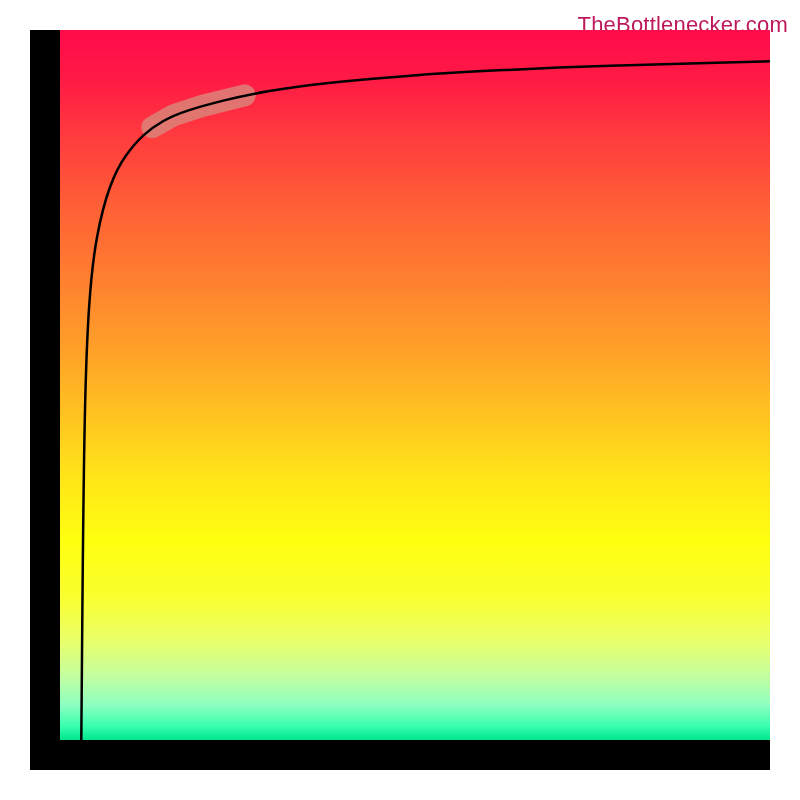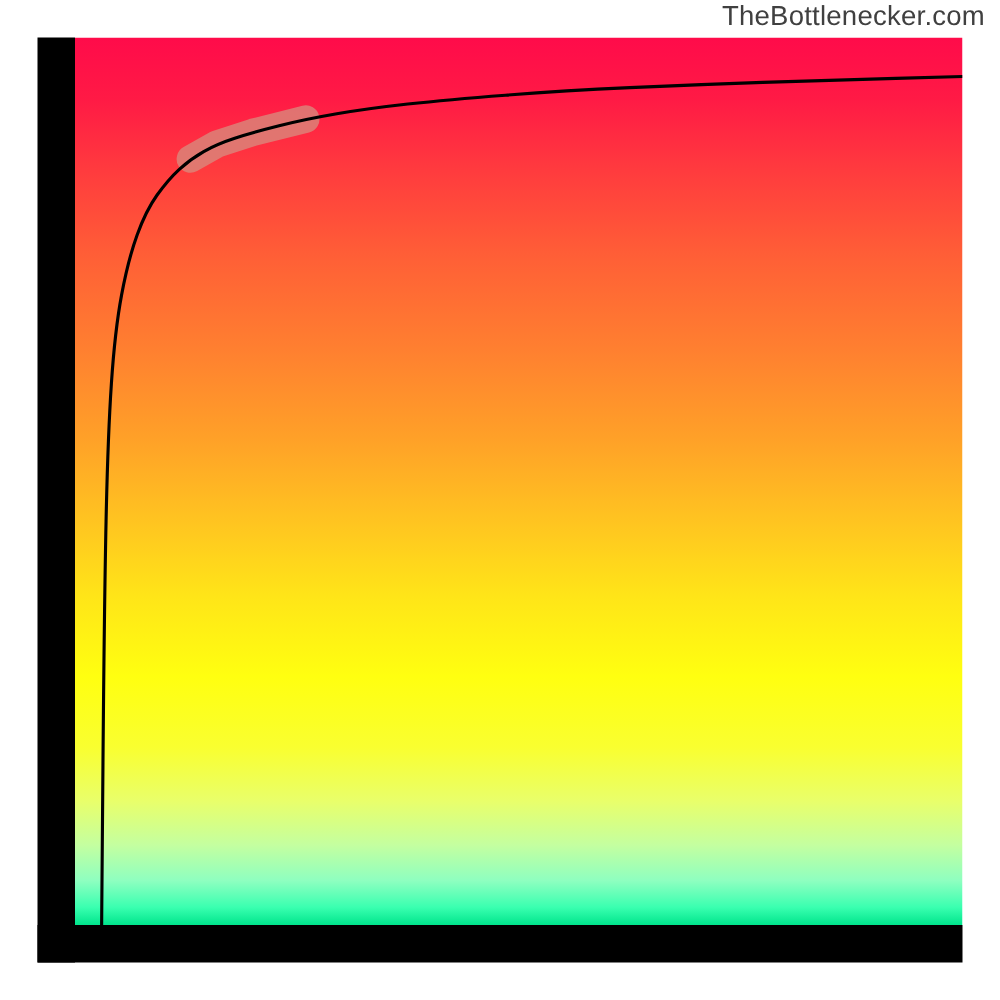--- a/index.html
+++ b/index.html
@@ -6,23 +6,23 @@
     margin: 0;
     padding: 0;
     width: 800px;
     height: 800px;
     background: #ffffff;
     position: relative;
     font-family: Arial, Helvetica, sans-serif;
   }
   .watermark {
     position: absolute;
-    top: 0;
+    top: 12px;
     right: 12px;
-    color: #404040;
+    color: #be185d;
     font-size: 22px;
     font-weight: 400;
     letter-spacing: 0.2px;
   }
   .frame {
     position: absolute;
     top: 30px;
     left: 30px;
     width: 740px;
     height: 740px;

